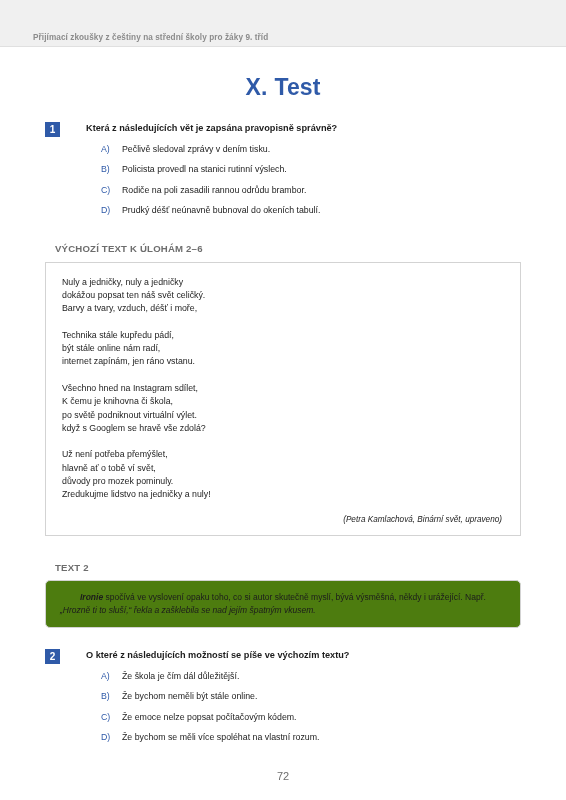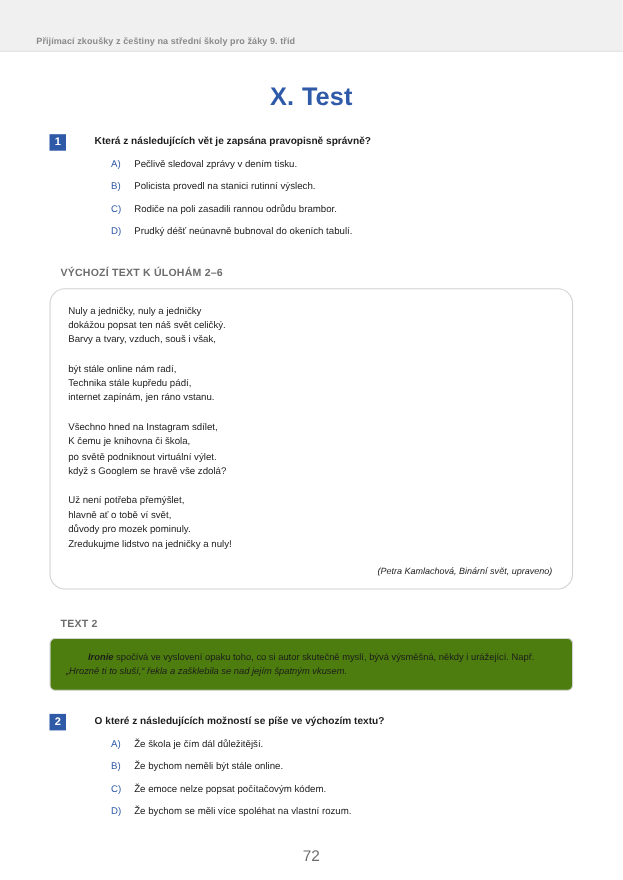--- a/index.html
+++ b/index.html
@@ -122,21 +122,21 @@
     font-size: 9.6px;
     font-weight: bold;
     color: #6d6d6d;
     letter-spacing: 0.02em;
   }
 
   
   .textbox {
     margin: 8px 45px 0 45px;
     border: 1px solid #d3d3d3;
-    border-radius: 14px;
+    border-radius: 0;
     background: #ffffff;
     padding: 13px 16px 11px 16px;
   }
   .poem-stanza {
     margin-bottom: 13px;
     font-size: 8.8px;
     color: #1c1c1c;
     line-height: 1.52;
   }
   .poem-stanza:last-of-type { margin-bottom: 4px; }
@@ -166,21 +166,21 @@
   .text2-para b { font-style: italic; font-weight: bold; }
   .text2-para i { font-style: italic; }
 
   
   .page-number {
     position: absolute;
     left: 0;
     top: 712px;
     width: 566px;
     text-align: center;
-    font-size: 14px;
+    font-size: 11px;
     color: #6d6d6d;
   }
 </style>
 </head>
 <body>
 
 <div class="page">
 
   <div class="header-band">
     <div class="header-text">Přijímací zkoušky z češtiny na střední školy pro žáky 9. tříd</div>
@@ -214,25 +214,25 @@
         </div>
       </div>
     </div>
 
     <div class="section-heading">VÝCHOZÍ TEXT K ÚLOHÁM 2–6</div>
 
     <div class="textbox">
       <div class="poem-stanza">
         <div class="poem-line">Nuly a jedničky, nuly a jedničky</div>
         <div class="poem-line">dokážou popsat ten náš svět celičký.</div>
-        <div class="poem-line">Barvy a tvary, vzduch, souš i však,</div>
-      </div>
-      <div class="poem-stanza">
+        <div class="poem-line">Barvy a tvary, vzduch, déšť i moře,</div>
+      </div>
+      <div class="poem-stanza">
+        <div class="poem-line">Technika stále kupředu pádí,</div>
         <div class="poem-line">být stále online nám radí,</div>
-        <div class="poem-line">Technika stále kupředu pádí,</div>
         <div class="poem-line">internet zapínám, jen ráno vstanu.</div>
       </div>
       <div class="poem-stanza">
         <div class="poem-line">Všechno hned na Instagram sdílet,</div>
         <div class="poem-line">K čemu je knihovna či škola,</div>
         <div class="poem-line">po světě podniknout virtuální výlet.</div>
         <div class="poem-line">když s Googlem se hravě vše zdolá?</div>
       </div>
       <div class="poem-stanza">
         <div class="poem-line">Už není potřeba přemýšlet,</div>

